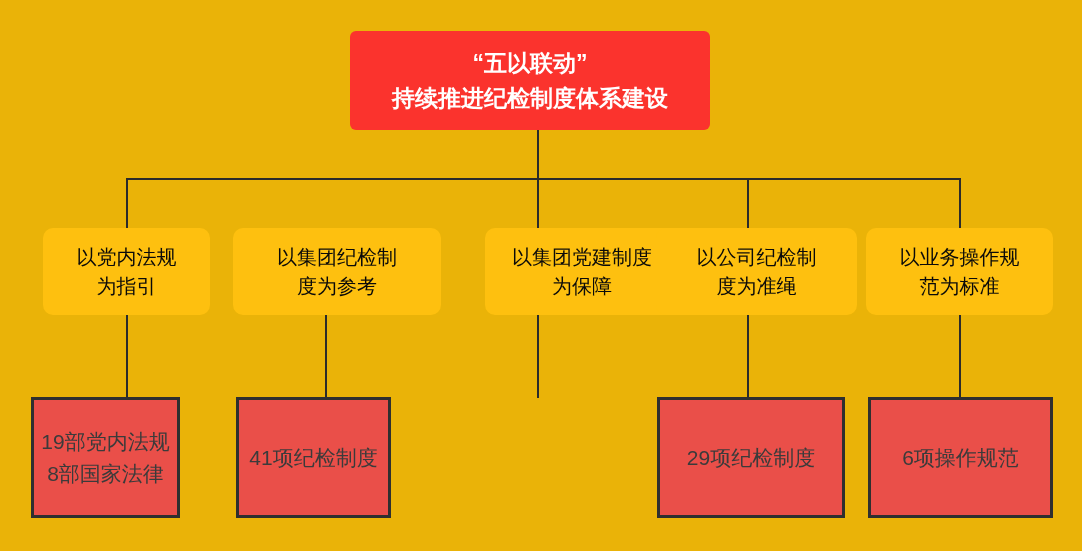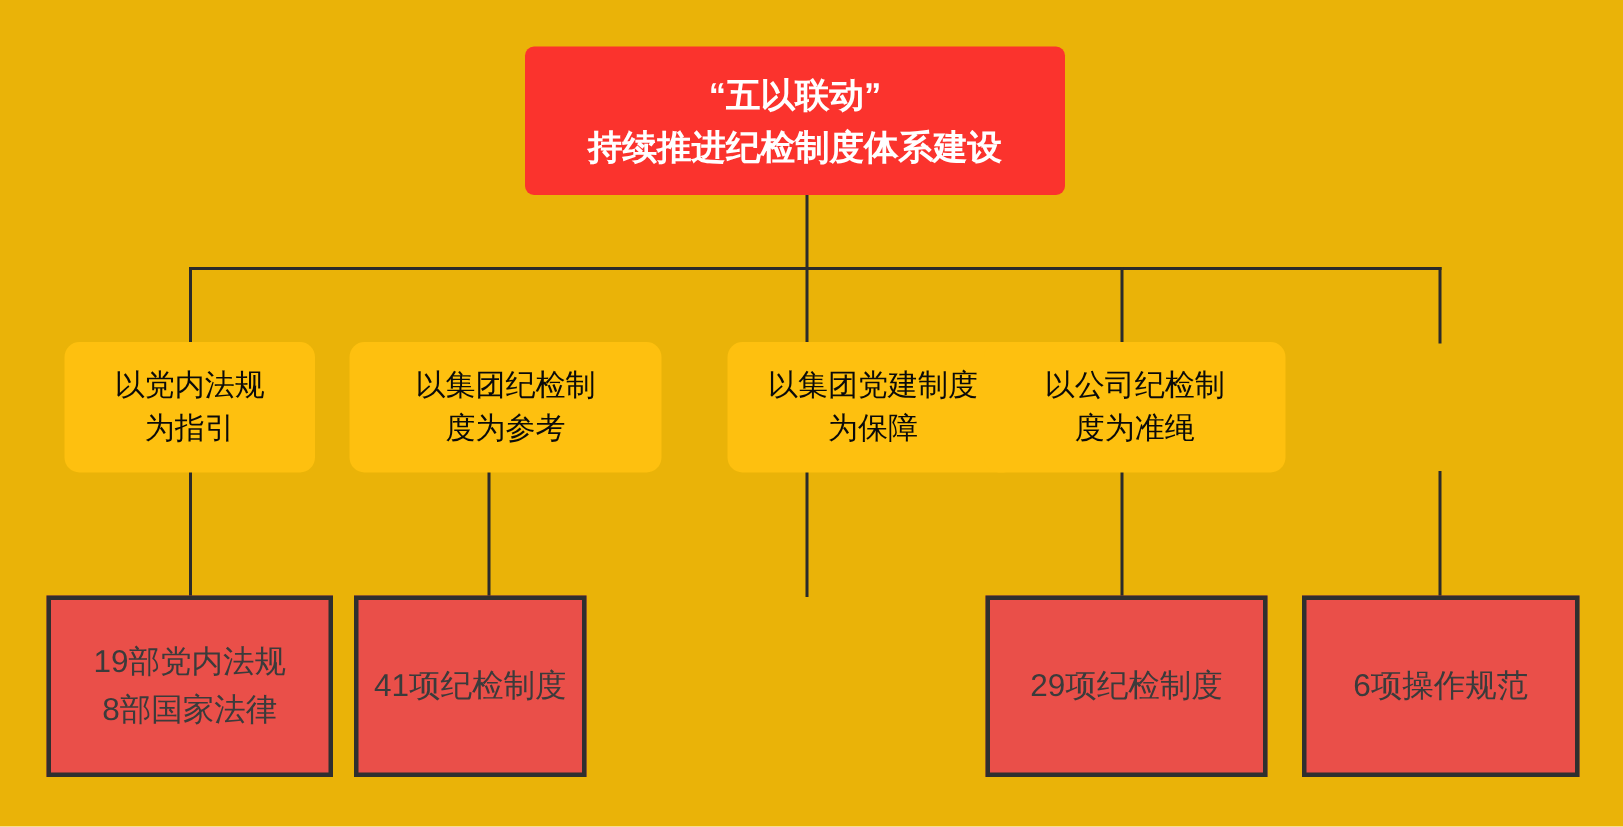--- a/index.html
+++ b/index.html
@@ -34,21 +34,21 @@
   #principle-2{left:233px;width:208px;}
   #principle-3{left:441px;width:194px;margin-left:44px;}
   #principle-4{left:656px;width:201px;}
   #principle-5{left:866px;width:187px;}
 
   .count-box{
     top:397px;height:121px;background:var(--count-bg);
     border:3px solid var(--count-border);color:var(--count-text);
     font-size:21px;line-height:1.5;
   }
-  #count-1{left:31px;width:191px;}
+  #count-1{left:31px;width:149px;}
   #count-2{left:236px;width:155px;}
   #count-3{left:443px;width:190px;}
   #count-4{left:657px;width:188px;}
   #count-5{left:868px;width:185px;}
 
   .vline{position:absolute;width:2px;background:var(--line);}
   .hline{position:absolute;height:2px;background:var(--line);}
 
   #line-root{left:537px;top:130px;height:48px;}
   #line-horizontal{left:126px;top:178px;width:835px;}
@@ -83,20 +83,22 @@
 持续推进纪检制度体系建设</div>
 
   <div class="box principle-box" id="principle-1">以党内法规
 为指引</div>
   <div class="box principle-box" id="principle-2">以集团纪检制
 度为参考</div>
   <div class="box principle-box" id="principle-3">以集团党建制度
 为保障</div>
   <div class="box principle-box" id="principle-4">以公司纪检制
 度为准绳</div>
+  <div class="box principle-box" id="principle-5">以业务操作规
+范为标准</div>
 
   <div class="box count-box" id="count-1">19部党内法规
 8部国家法律</div>
   <div class="box count-box" id="count-2">41项纪检制度</div>
   <div class="box count-box" id="count-4">29项纪检制度</div>
   <div class="box count-box" id="count-5">6项操作规范</div>
 
 </div>
 
 </body></html>

